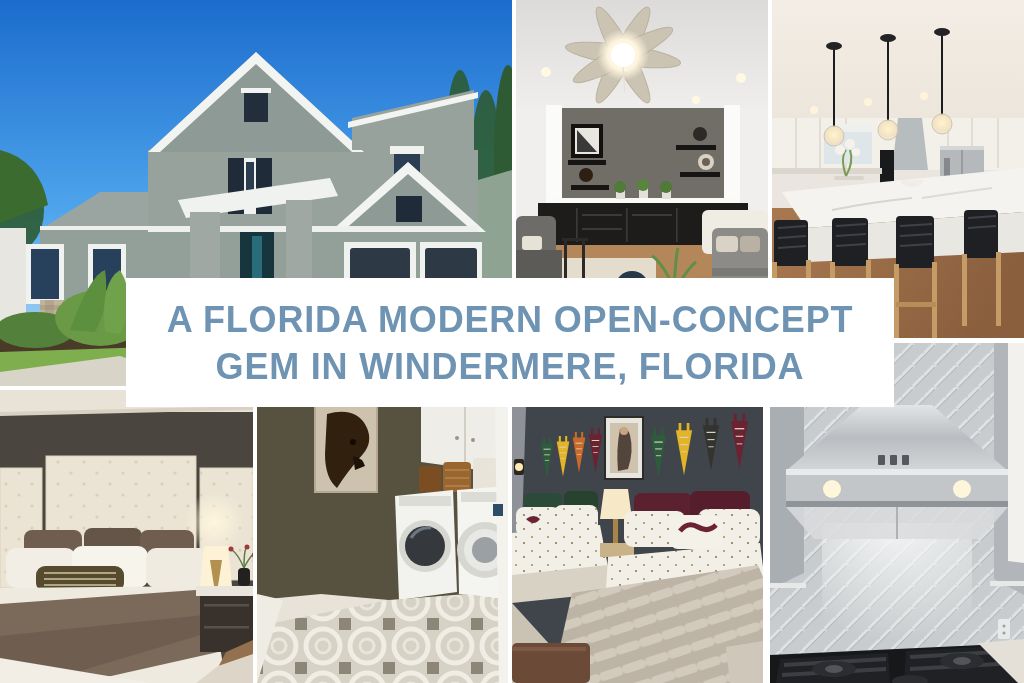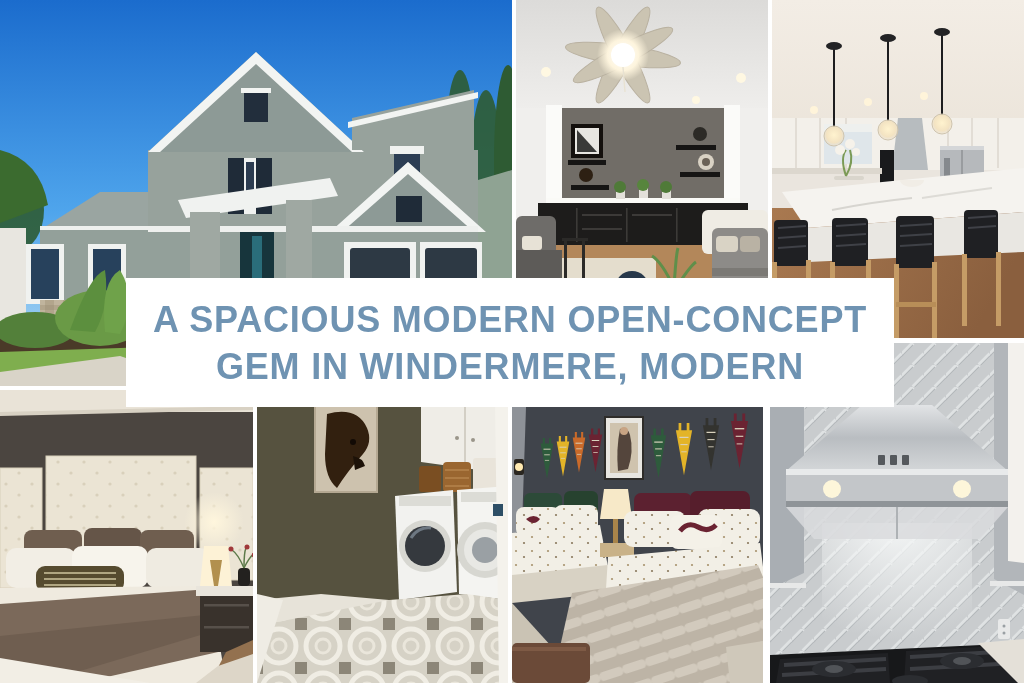--- a/index.html
+++ b/index.html
@@ -650,17 +650,17 @@
           <ellipse cx="64" cy="326" rx="9" ry="4" fill="#515458"></ellipse>
       <ellipse cx="192" cy="318" rx="22" ry="8" fill="#2b2d31"></ellipse>
           <ellipse cx="192" cy="318" rx="9" ry="4" fill="#515458"></ellipse>
       <ellipse cx="140" cy="338" rx="18" ry="6" fill="#2b2d31"></ellipse>
     </g>
     <polygon points="208,300 254,296 254,340 248,340" fill="#e4e0d8"></polygon>
   </svg>
   </div>
 
   <div id="title-banner">
-    <div class="title-line">A SPACIOUS MODERN OPEN-CONCEPT</div>
-    <div class="title-line">GEM IN WINDERMERE, MODERN</div>
+    <div class="title-line">A FLORIDA MODERN OPEN-CONCEPT</div>
+    <div class="title-line">GEM IN WINDERMERE, FLORIDA</div>
   </div>
 
 </div>
 
 </body></html>

